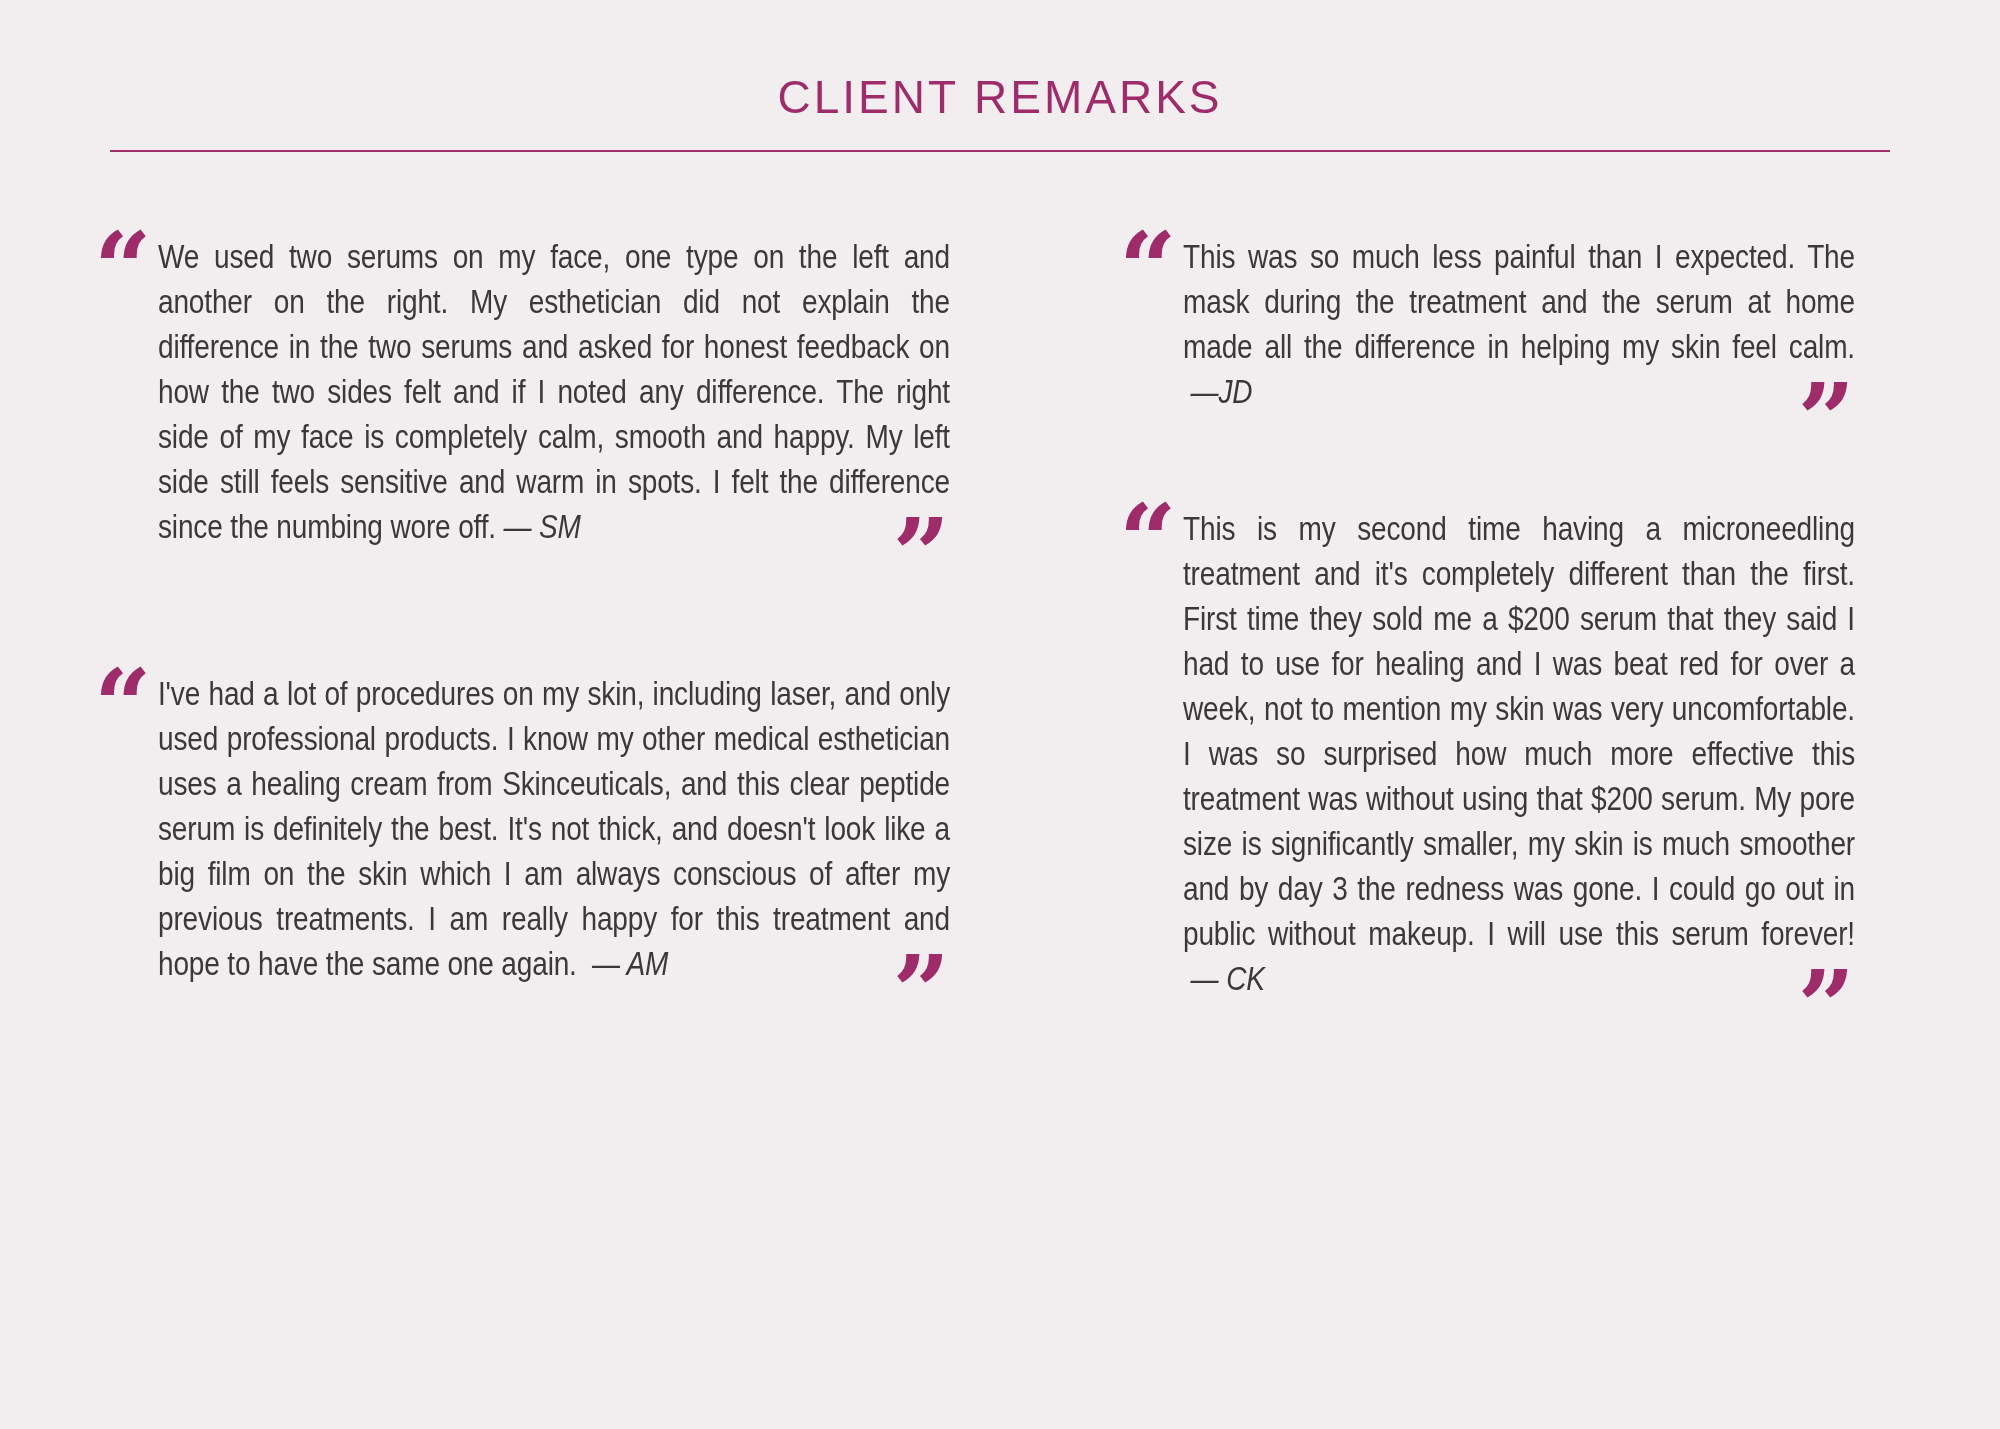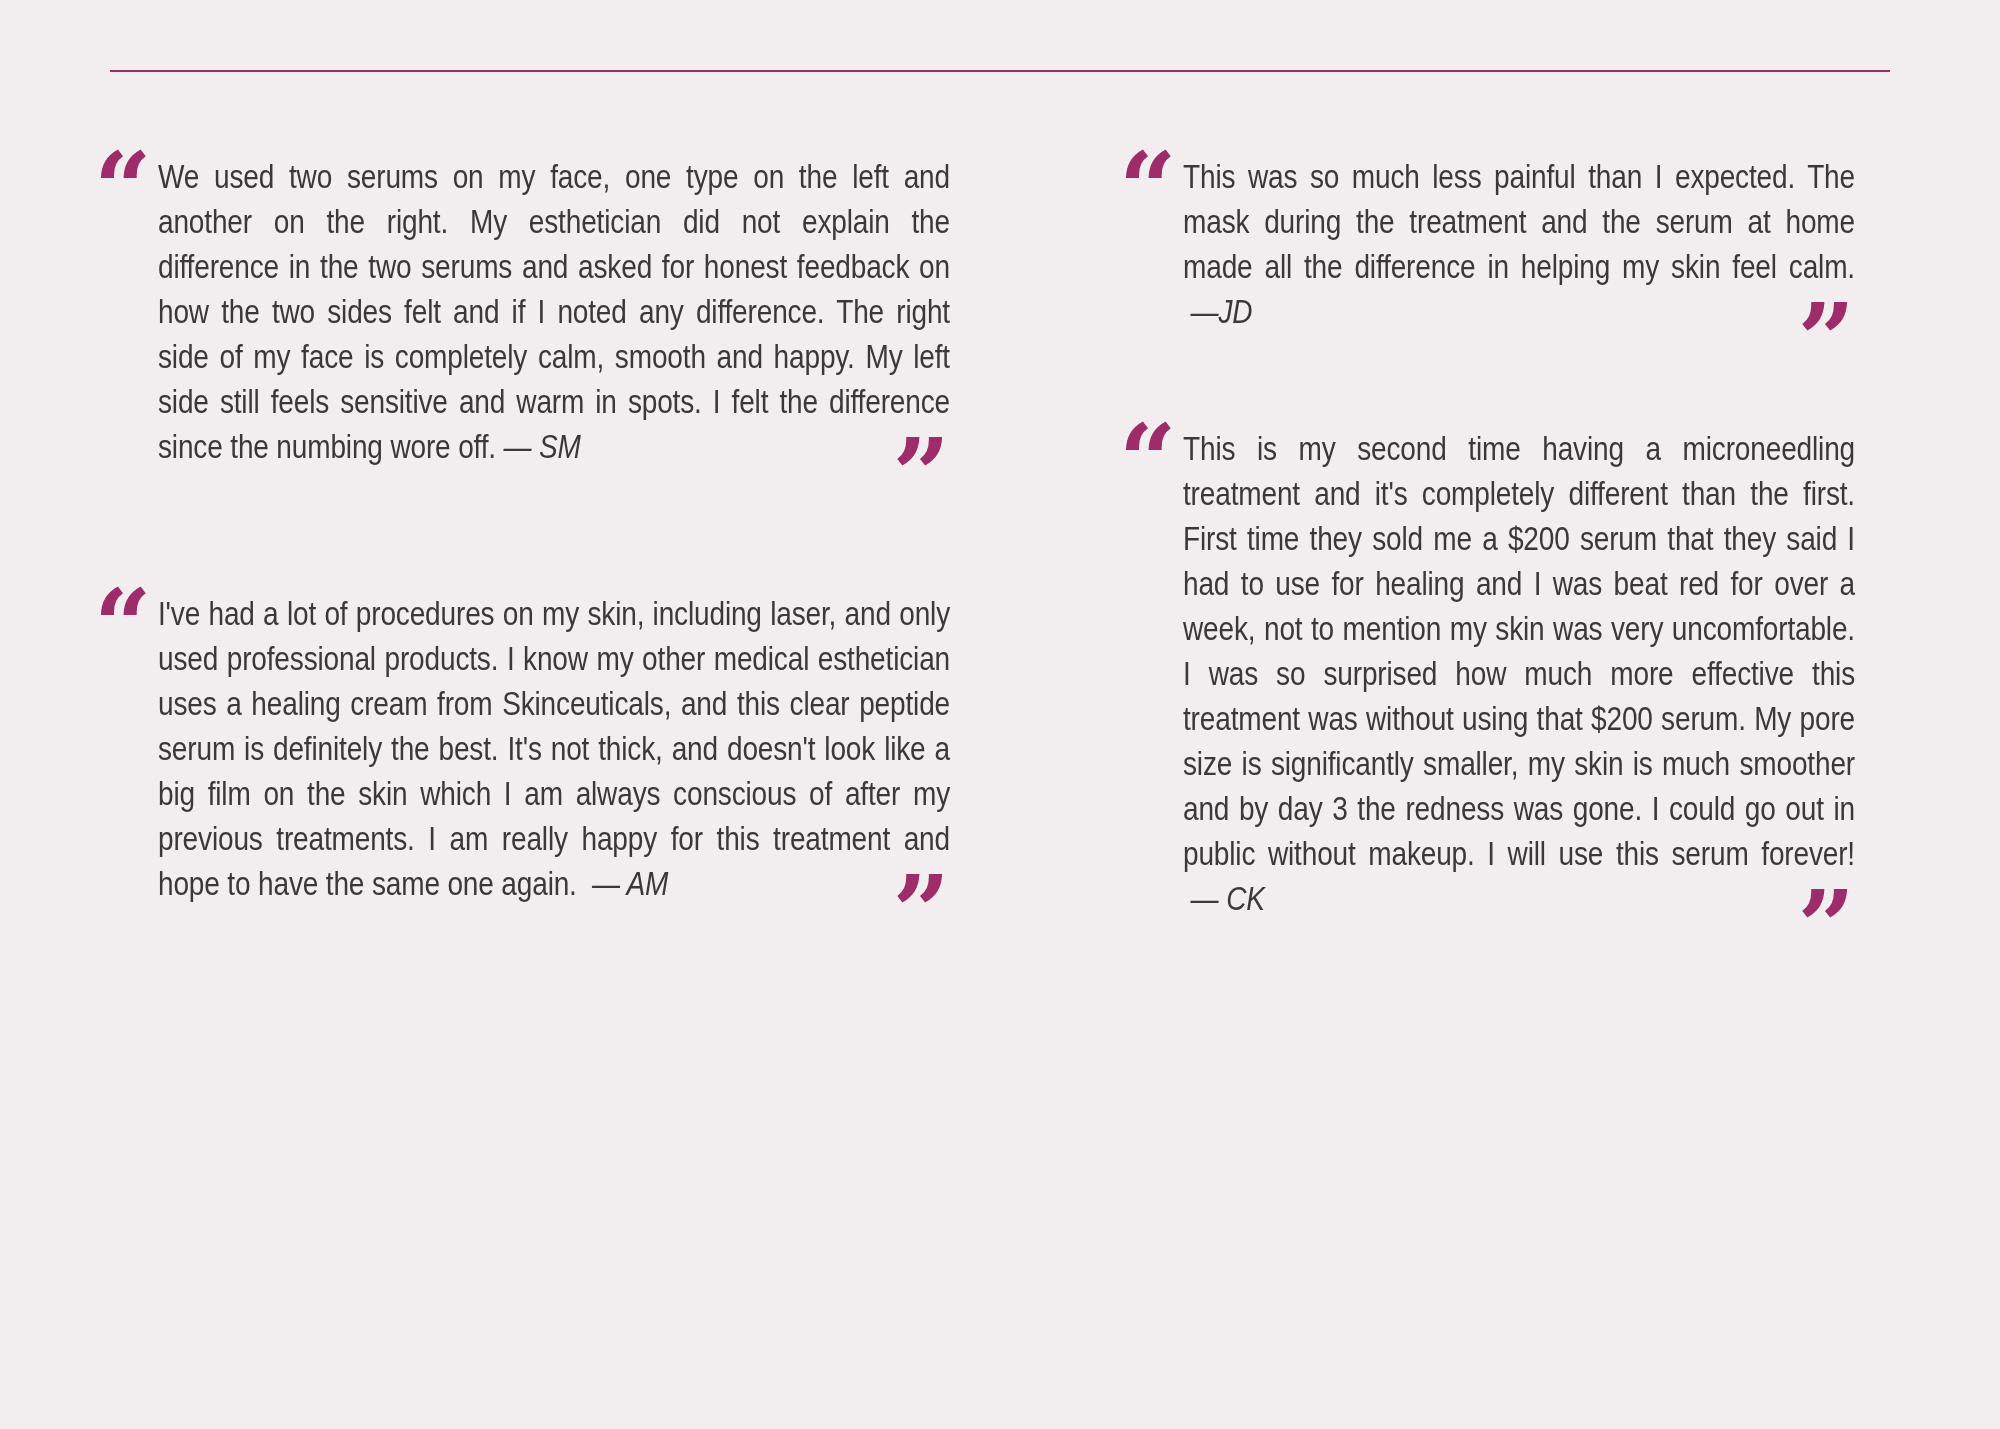--- a/index.html
+++ b/index.html
@@ -63,20 +63,21 @@
     pointer-events:none;
   }
   .oq{left:-6px;top:-16px;}
   .cq{right:0;bottom:-55px;}
 </style>
 </head>
 <body>
 
 <div class="page">
 
+  <h1 class="page-title">CLIENT REMARKS</h1>
   <hr class="title-rule">
 
   <div class="columns">
 
     <div class="col-left">
 
       <article class="testimonial mb-left">
         <span class="oq">“</span>
         <p class="quote-text"><span>We used two serums on my face, one type on the left and another on the right. My esthetician did not explain the difference in the two serums and asked for honest feedback on how the two sides felt and if I noted any difference. The right side of my face is completely calm, smooth and happy. My left side still feels sensitive and warm in spots. I felt the difference since the numbing wore off.</span><span class="attr"> — SM</span></p>
         <span class="cq">”</span>

